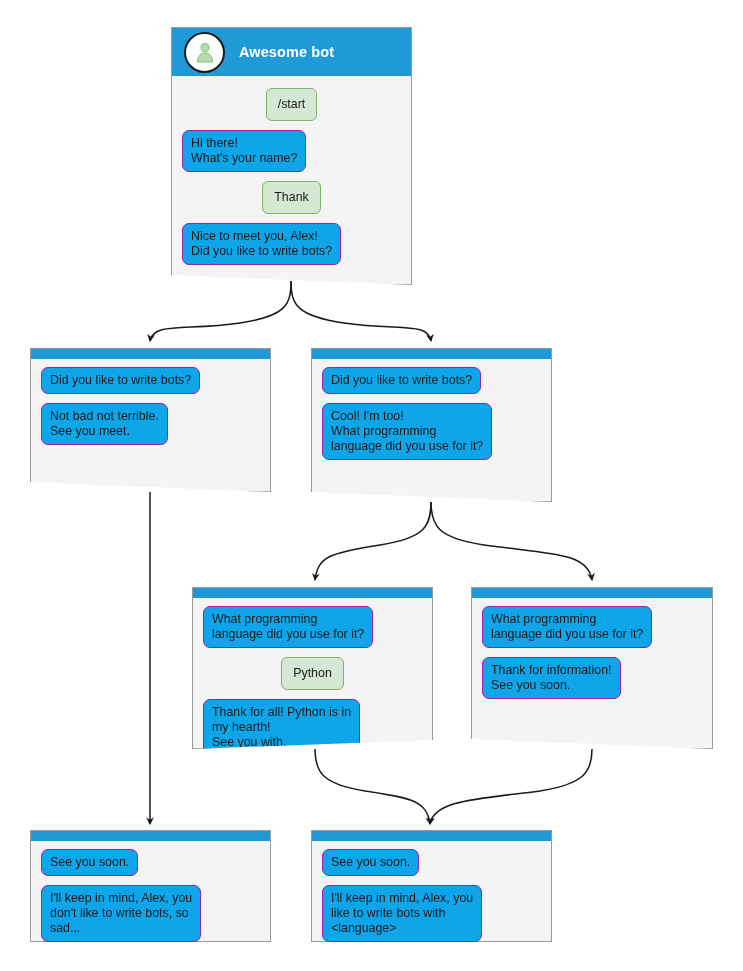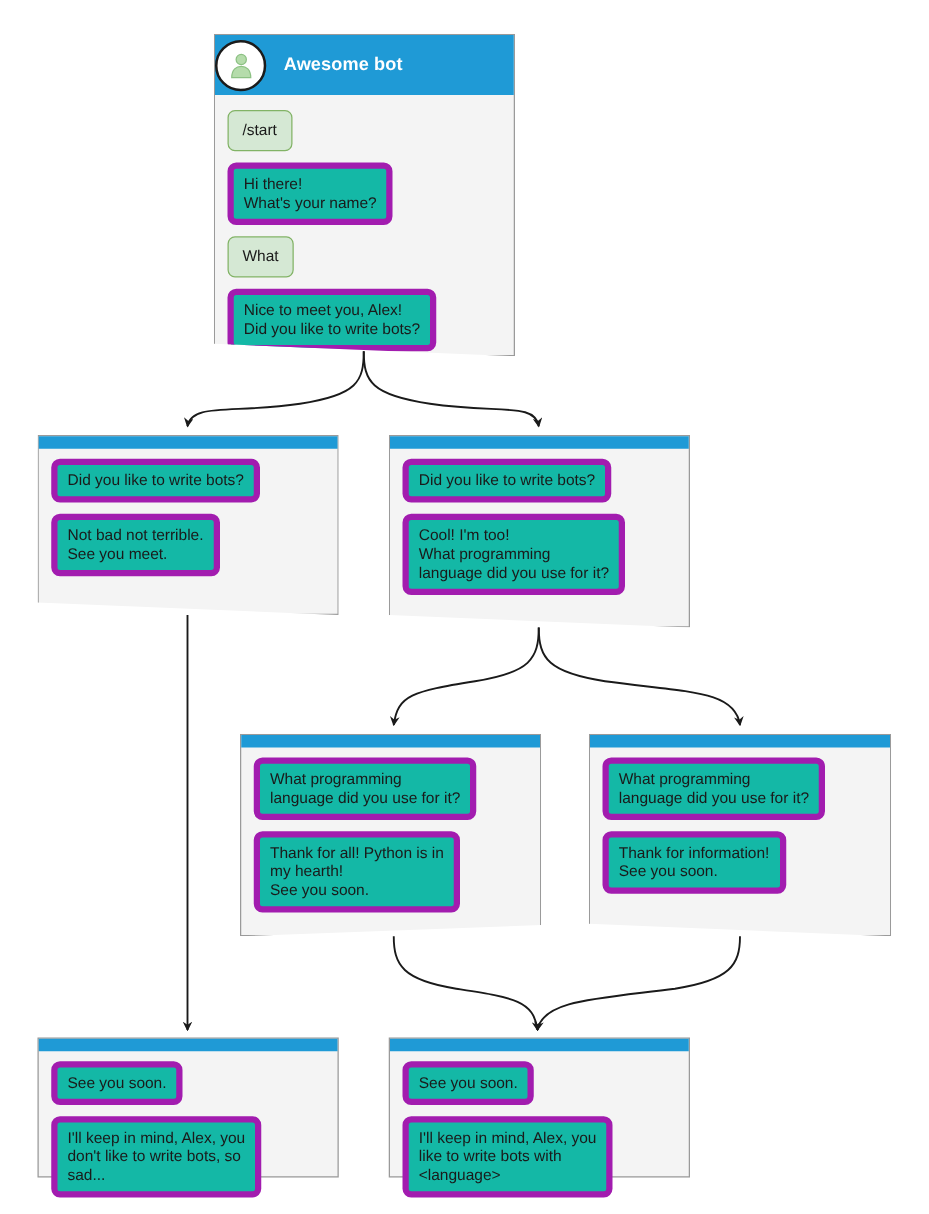--- a/index.html
+++ b/index.html
@@ -13,40 +13,40 @@
          pointer-events:none;z-index:1;}
 
   
   .node{position:absolute;z-index:2;box-sizing:border-box;
         background:#f4f4f4;border:1px solid #9a9a9a;}
   .node.skew-a{clip-path:polygon(0 0,100% 0,100% 100%,0 calc(100% - 10px));}
   .node.skew-b{clip-path:polygon(0 0,100% 0,100% calc(100% - 9px),0 100%);}
 
   .hdr{position:relative;background:#1f9ad6;box-sizing:border-box;}
   .hdr.thin{height:10px;}
-  .hdr.big{height:48px;display:flex;align-items:center;text-align:right;}
+  .hdr.big{height:48px;display:flex;align-items:center;padding-left:12px;text-align:right;}
 
   .avatar{width:37px;height:37px;border-radius:50%;background:#ffffff;
           border:2px solid #1b1b1b;display:flex;align-items:center;
           justify-content:center;flex:0 0 auto;}
   .avatar svg{display:block;}
   .hdr-title{color:#ffffff;font-size:14.5px;font-weight:bold;
              margin-left:14px;letter-spacing:.1px;white-space:nowrap;}
 
   .body{position:relative;padding:8px 10px 12px 10px;}
 
   .row{display:flex;margin-bottom:9px;}
   .row.left{justify-content:flex-start;}
-  .row.right{justify-content:flex-start;}
+  .row.right{justify-content:center;}
   .row:last-child{margin-bottom:1px;}
 
   .bubble{box-sizing:border-box;border-radius:7px;font-size:12.4px;
           line-height:15px;color:#1a1a1a;padding:5px 8px;max-width:86%;
           white-space:pre-line;}
-  .bubble.bot{background:#14b8a6;border:5px solid #a21caf;}
+  .bubble.bot{background:#0ea5e9;border:1px solid #a21caf;}
   .bubble.user{background:#d5e8d4;border:1px solid #82b366;
                padding:8px 11px;border-radius:6px;}
 
   .pad-top{height:4px;}
 </style>
 </head>
 <body>
 
 <div id="canvas">
 
@@ -87,21 +87,21 @@
     <div class="body">
       <div class="pad-top"></div>
       <div class="row right">
         <div class="bubble user">/start</div>
       </div>
       <div class="row left">
         <div class="bubble bot">Hi there!
 What's your name?</div>
       </div>
       <div class="row right">
-        <div class="bubble user">What</div>
+        <div class="bubble user">Thank</div>
       </div>
       <div class="row left">
         <div class="bubble bot">Nice to meet you, Alex!
 Did you like to write bots?</div>
       </div>
     </div>
   </div>
 
   <div class="node skew-a" style="left:30px;top:348px;width:241px;height:144px;">
     <div class="hdr thin"></div>
@@ -130,24 +130,27 @@
     </div>
   </div>
 
   <div class="node skew-b" style="left:192px;top:587px;width:241px;height:162px;">
     <div class="hdr thin"></div>
     <div class="body">
       <div class="row left">
         <div class="bubble bot">What programming
 language did you use for it?</div>
       </div>
+      <div class="row right">
+        <div class="bubble user">Python</div>
+      </div>
       <div class="row left">
         <div class="bubble bot">Thank for all! Python is in
 my hearth!
-See you soon.</div>
+See you with.</div>
       </div>
     </div>
   </div>
 
   <div class="node skew-a" style="left:471px;top:587px;width:242px;height:162px;">
     <div class="hdr thin"></div>
     <div class="body">
       <div class="row left">
         <div class="bubble bot">What programming
 language did you use for it?</div>

